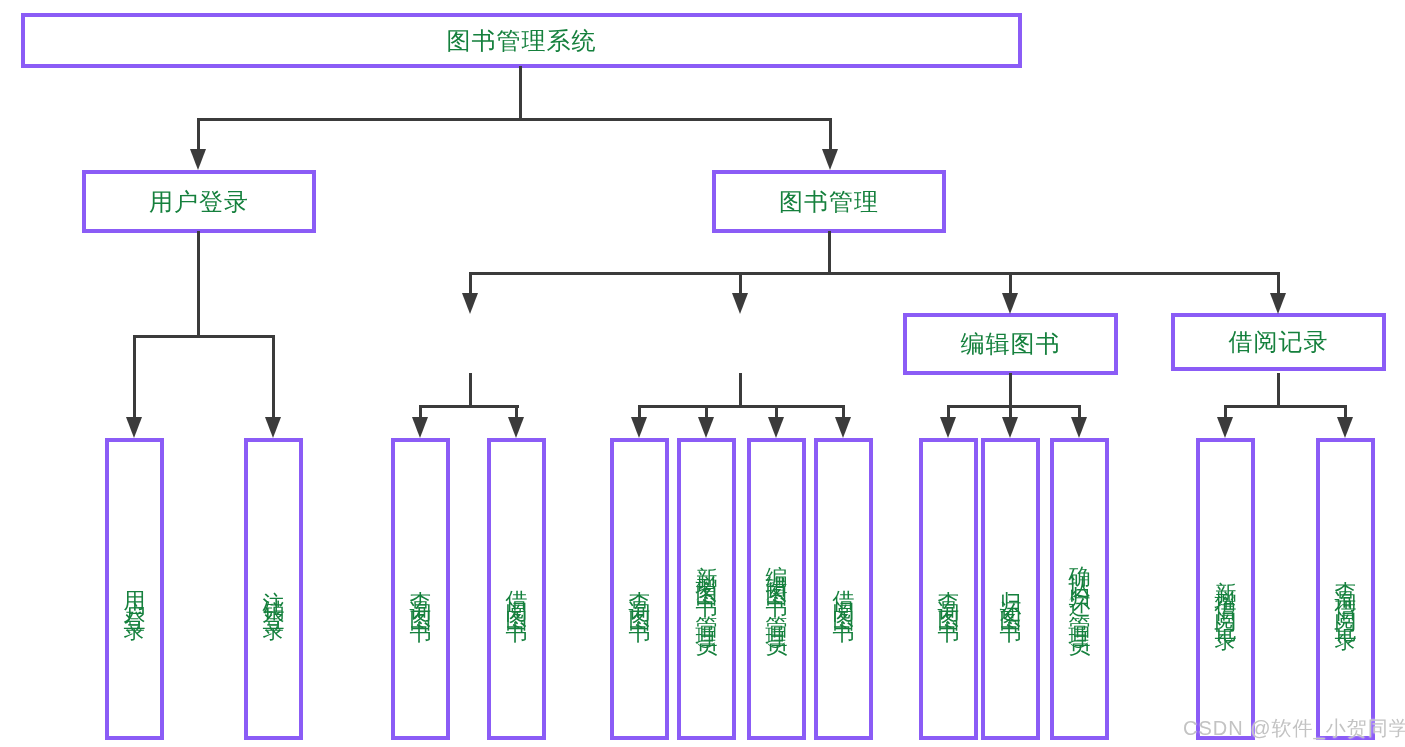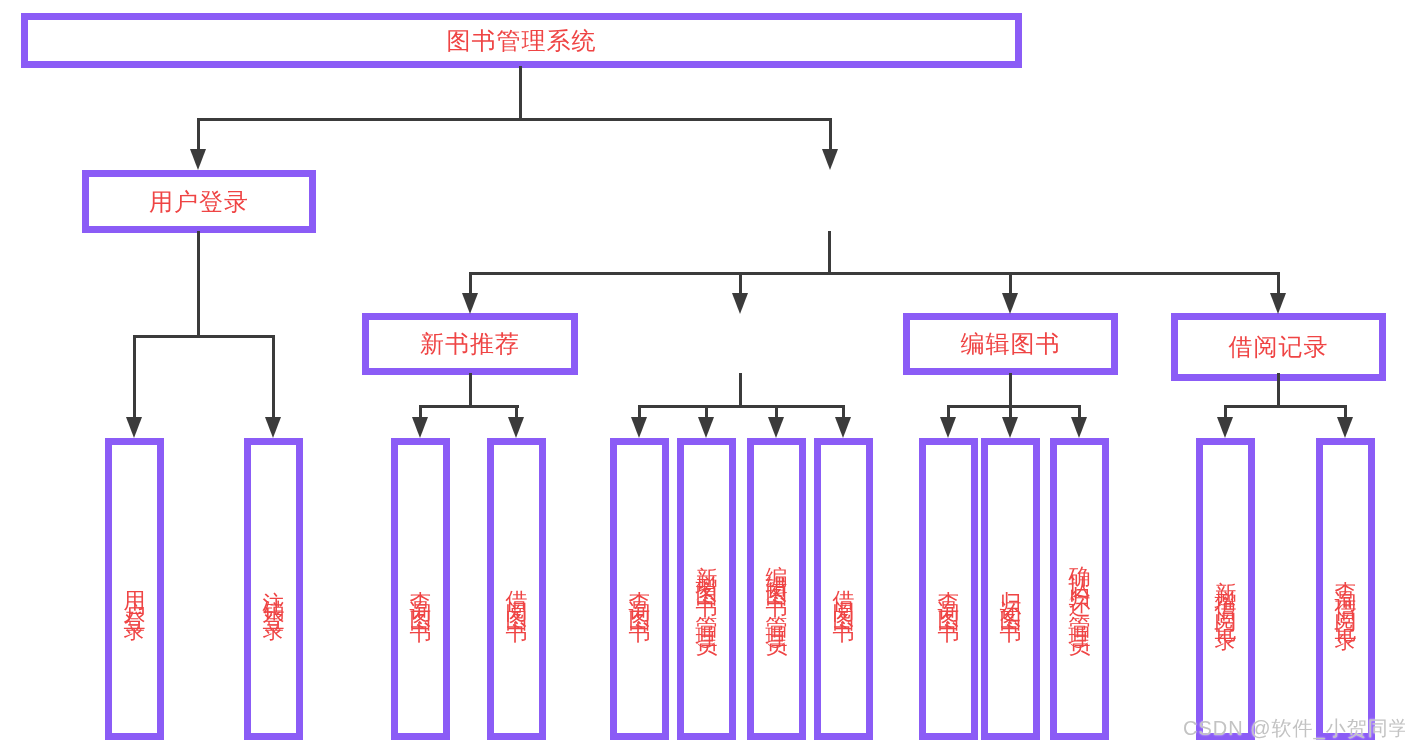--- a/index.html
+++ b/index.html
@@ -1,20 +1,20 @@
 <!DOCTYPE html>
 <html><head>
 <meta charset="utf-8">
 <style>
   html,body{margin:0;padding:0;background:#ffffff;}
   body{width:1405px;height:747px;font-family:"Liberation Sans",sans-serif;}
   .canvas{position:relative;width:1405px;height:747px;background:#ffffff;overflow:hidden;}
   .box{
     position:absolute;box-sizing:border-box;background:#ffffff;
-    border:7px solid #8b5cf6;color:#ef4444;
+    border:4px solid #8b5cf6;color:#15803d;
     display:flex;align-items:center;justify-content:center;
   }
   .hbox{font-size:24px;letter-spacing:1px;white-space:nowrap;}
   .root{font-size:24px;}
   .leaf{
     width:59px;height:302px;top:438px;
     writing-mode:vertical-rl;text-orientation:mixed;
     font-size:22px;letter-spacing:10px;line-height:1;
     padding-top:8px;
   }
@@ -33,24 +33,24 @@
   }
 </style>
 </head>
 <body>
 
 <div class="canvas">
 
   <div class="box hbox root" style="left:21px;top:13px;width:1001px;height:55px;">图书管理系统</div>
 
   <div class="box hbox" style="left:82px;top:170px;width:234px;height:63px;">用户登录</div>
+  <div class="box hbox" style="left:712px;top:170px;width:234px;height:63px;">图书管理</div>
 
-  <div class="box hbox" style="left:362px;top:313px;width:216px;height:62px;">新书推荐</div>
   <div class="box hbox" style="left:903px;top:313px;width:215px;height:62px;">编辑图书</div>
-  <div class="box hbox" style="left:1171px;top:313px;width:215px;height:68px;">借阅记录</div>
+  <div class="box hbox" style="left:1171px;top:313px;width:215px;height:58px;">借阅记录</div>
 
   <div class="box leaf" style="left:105px;">用户登录</div>
   <div class="box leaf" style="left:244px;">注销登录</div>
   <div class="box leaf" style="left:391px;">查询图书</div>
   <div class="box leaf" style="left:487px;">借阅图书</div>
   <div class="box leaf" style="left:610px;">查询图书</div>
   <div class="box leaf" style="left:677px;">新增图书（管理员）</div>
   <div class="box leaf" style="left:747px;">编辑图书（管理员）</div>
   <div class="box leaf" style="left:814px;">借阅图书</div>
   <div class="box leaf" style="left:919px;">查询图书</div>

